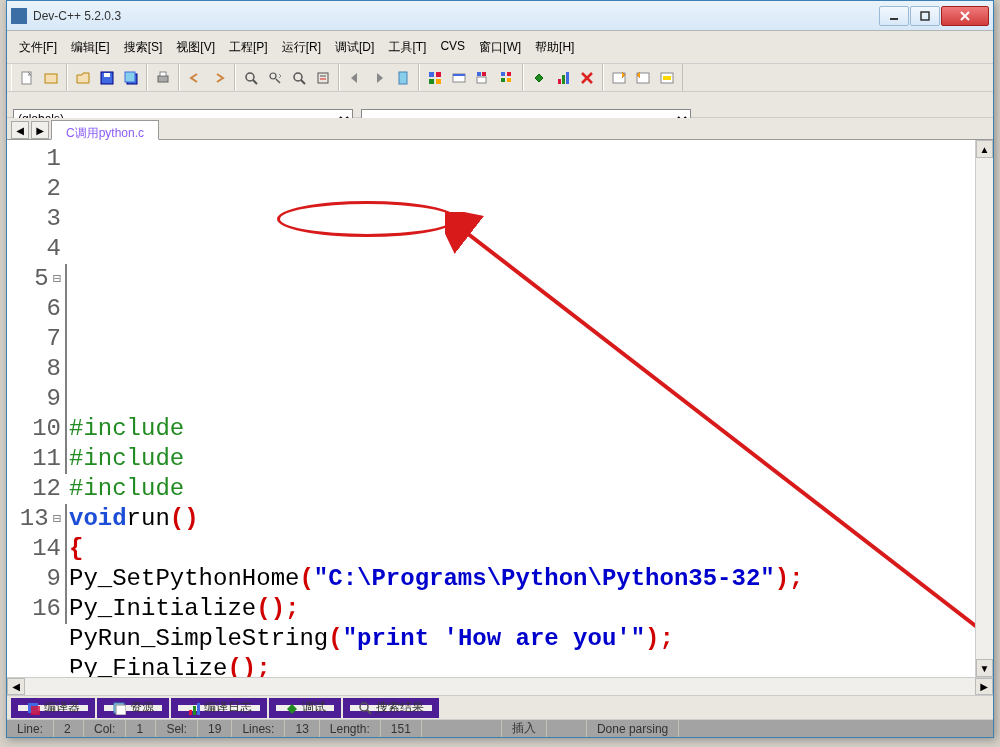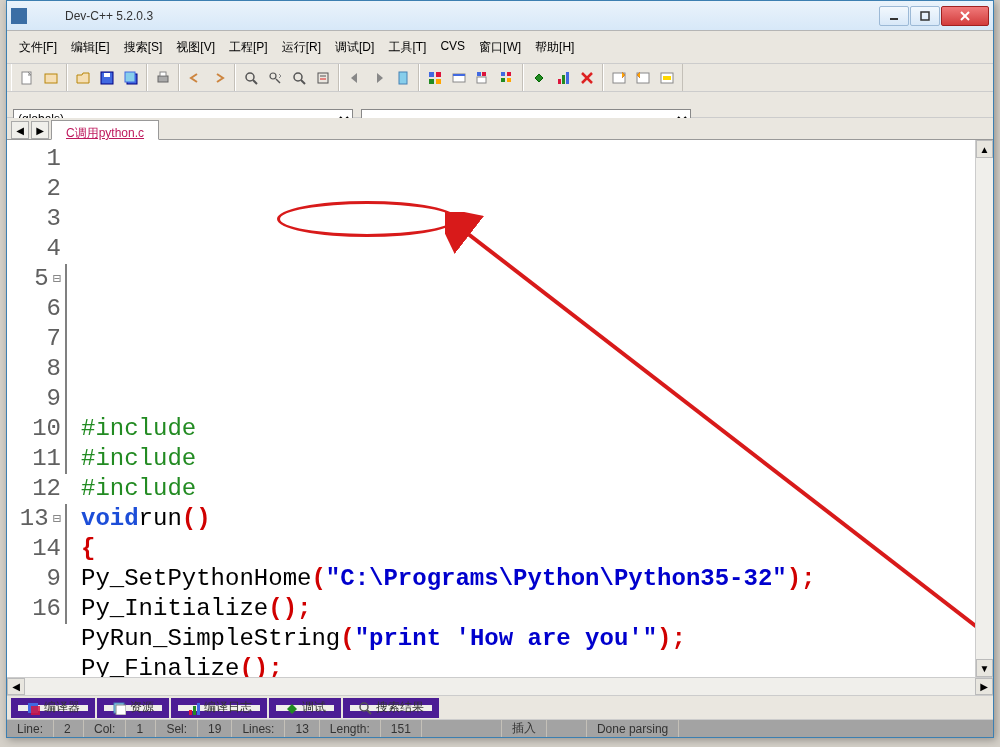--- a/index.html
+++ b/index.html
@@ -27,21 +27,21 @@
   display: flex;
   align-items: center;
   padding: 0 4px;
   border-bottom: 1px solid #b5b5b5;
 }
 .titlebar .app-icon {
   width: 16px; height: 16px;
   background: #3b6ea5;
   margin-right: 6px;
 }
-.titlebar .title { flex: 1; color: #333; font-size: 12px; margin-left: 32px; }
+.titlebar .title { flex: 1; color: #333; font-size: 12px; }
 .titlebar .wbtns { display: flex; gap: 0; }
 .titlebar .wbtn {
   width: 30px; height: 20px;
   border: 1px solid #9cb9d6;
   background: linear-gradient(#f2f8fd,#d8e8f8);
   display: flex; align-items: center; justify-content: center;
   font-family: Arial;
   border-radius: 2px;
   margin-left: 1px;
 }
@@ -67,33 +67,33 @@
 .dropdowns select, .dropdowns .fake-select {
   font-size: 12px; height: 20px; border: 1px solid #888; background:#fff;margin-top:28px;
 }
 .tabstrip {
   height: 22px; background:#eae7e0; display:flex; align-items:flex-end; padding: 0 4px; border-bottom:1px solid #999;
 }
 .tabstrip .navbtn {
   width:18px; height:18px; border:1px solid #aaa; background:#f0efeb; margin-right:2px; display:flex; align-items:center; justify-content:center; font-size:10px;
 }
 .tabstrip .tab {
-  height: 20px; border:1px solid #999; border-bottom: 1px solid #fff; background:#fff; padding: 4px 14px 0 14px; font-size:12px; color:#be185d; margin-bottom:-1px;text-decoration:underline;
+  height: 20px; border:1px solid #999; border-bottom: 1px solid #fff; background:#fff; padding: 4px 14px 0 14px; font-size:12px; color:#8b5cf6; margin-bottom:-1px;
 }
 .editor-wrap { flex:1; display:flex; background:#fff; overflow:hidden; position:relative;}
 .gutter {
   width: 58px; background:#fff; text-align:right; color:#606060;
   font-family: Consolas, "Courier New", monospace; font-size: 24px; line-height: 30px;
   padding: 4px 4px 0 0; border-right: none;
 }
 .gutter .gl { height: 30px; display:flex; justify-content:flex-end; align-items:center;}
 .gutter .gl .fold { font-size:14px; color:#888; margin-left:4px;}
 .code {
   flex:1; font-family: Consolas, "Courier New", monospace; font-size: 24px; line-height: 30px;
-  padding: 4px 0 0 16px; white-space: pre; position:relative; overflow:hidden;border-radius:19px;
+  padding: 4px 0 0 4px; white-space: pre; position:relative; overflow:hidden;border-radius:19px;
 }
 .code .line { height:30px; display:flex; align-items:center;}
 .fold-line { border-left: 2px solid #808080; position:absolute;}
 .kw { color:#1d4ed8; font-weight: bold; }
 .pre { color:#228b22; }
 .inc { color:#228b22; }
 .str { color:#0000cd; font-weight: bold; }
 .punct { color:#d00000; font-weight: bold;}
 .brace { color:#d00000; font-weight: bold;}
 .plain { color:#000; }

